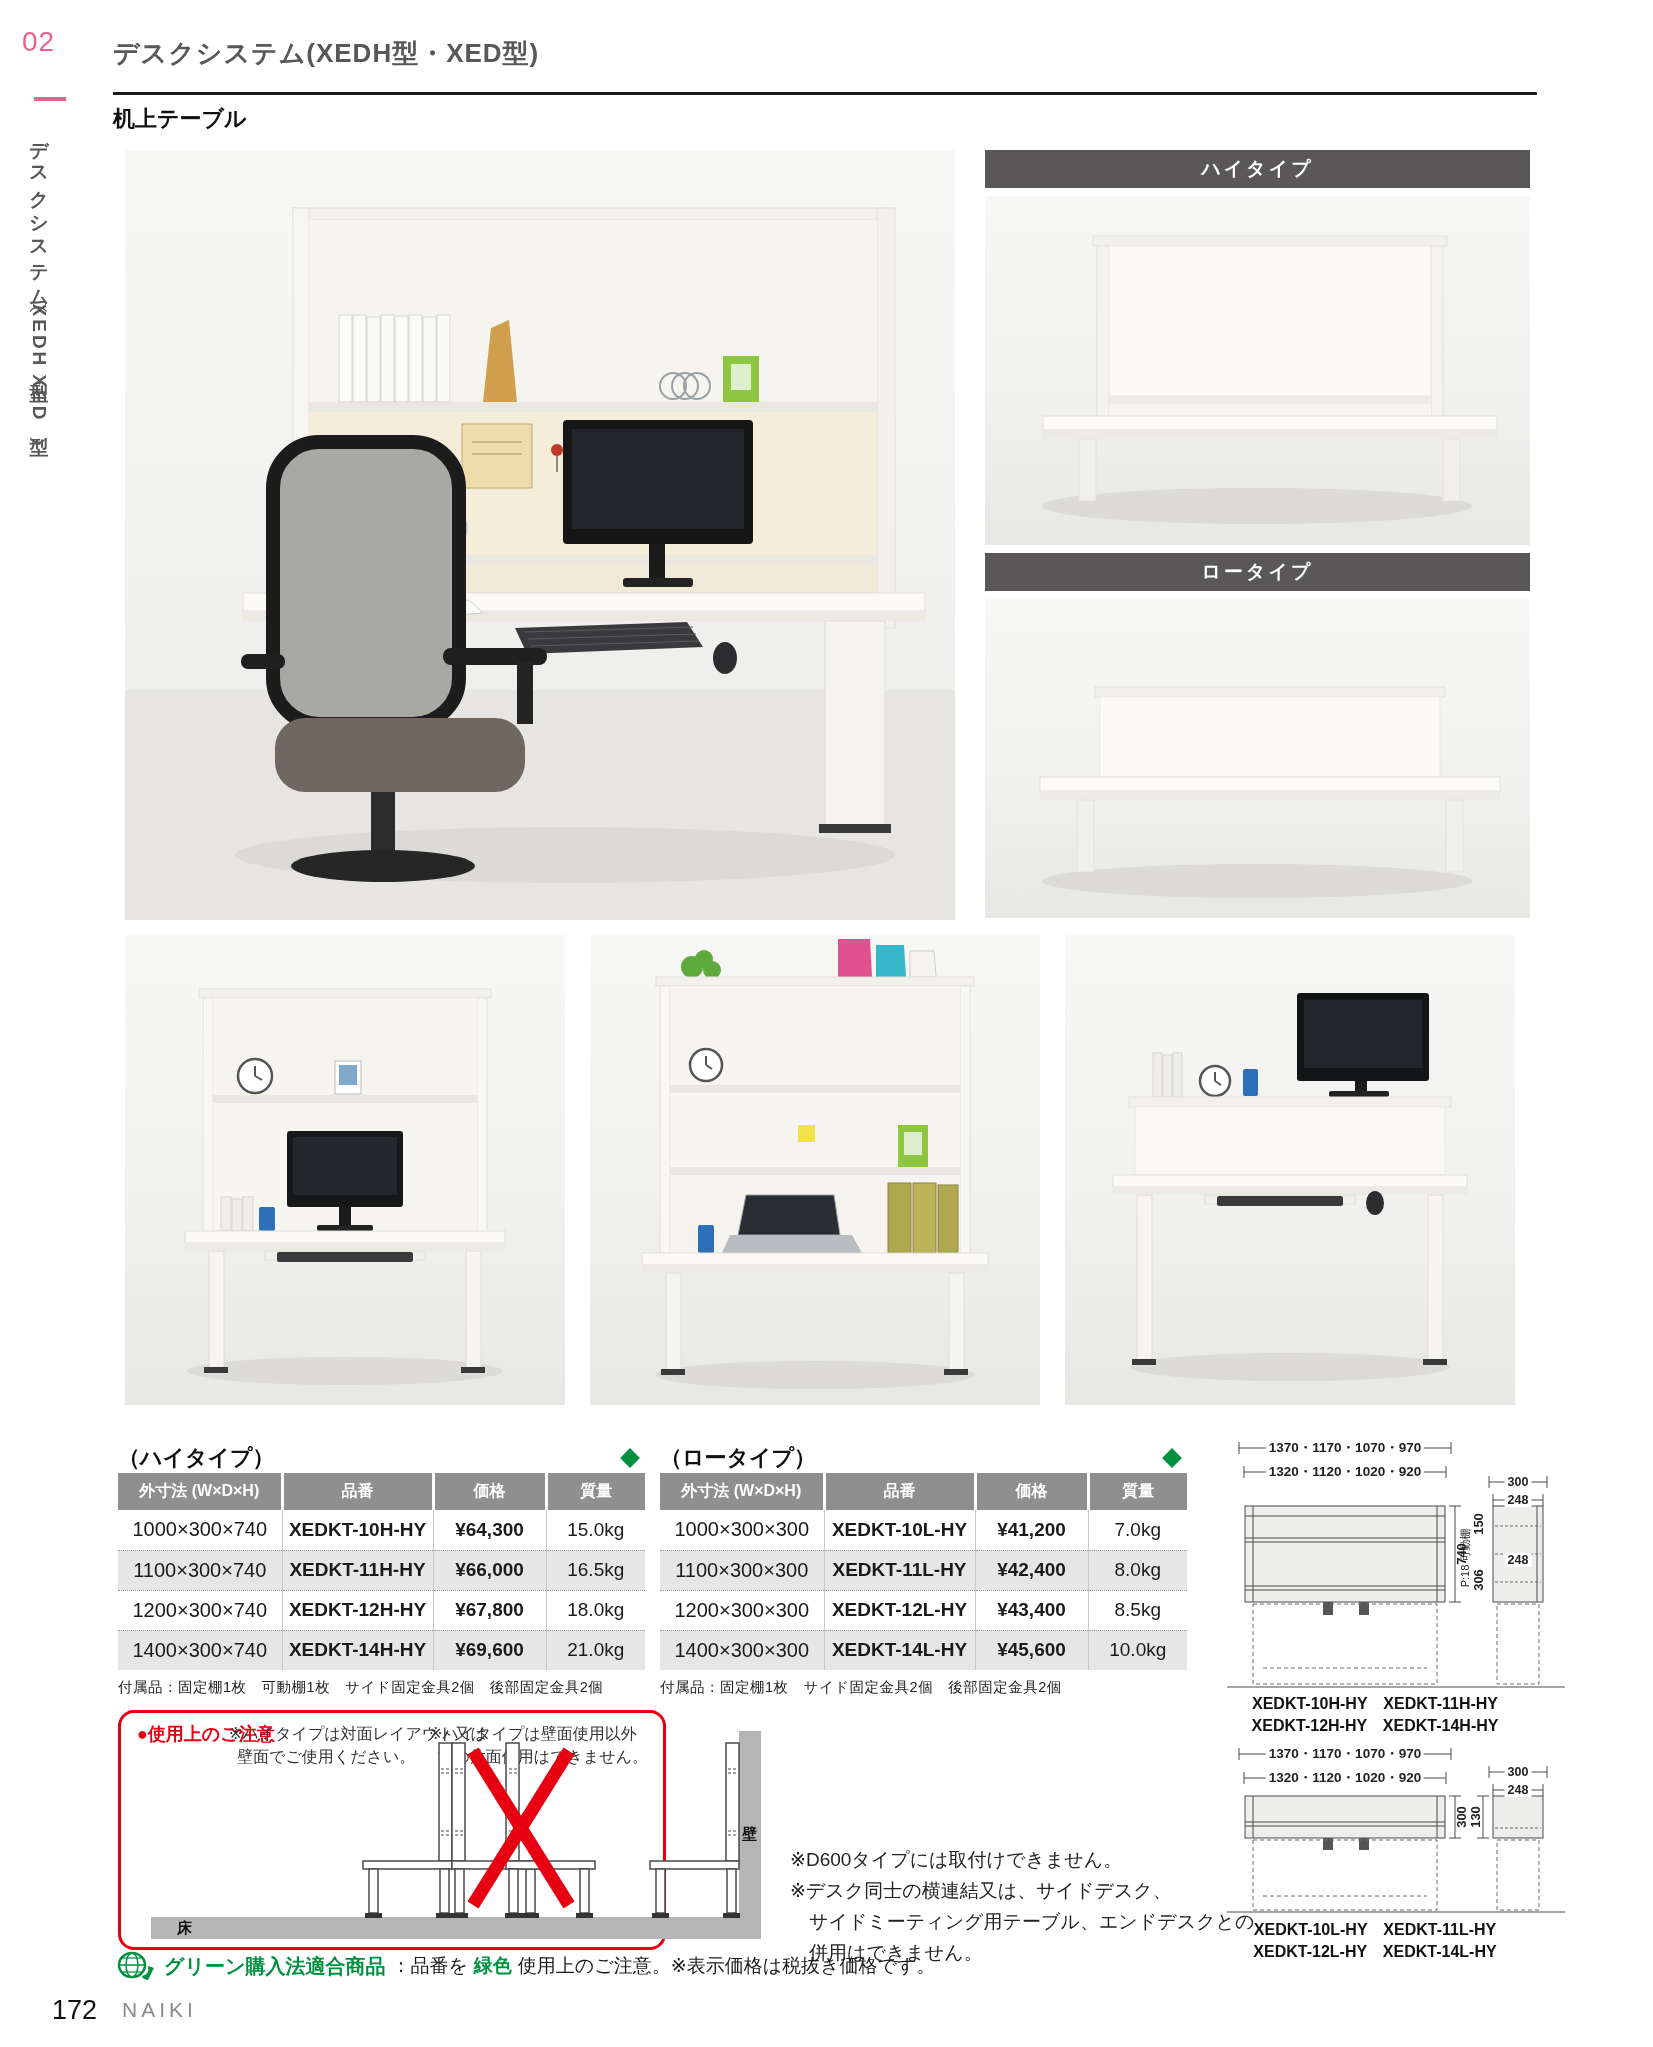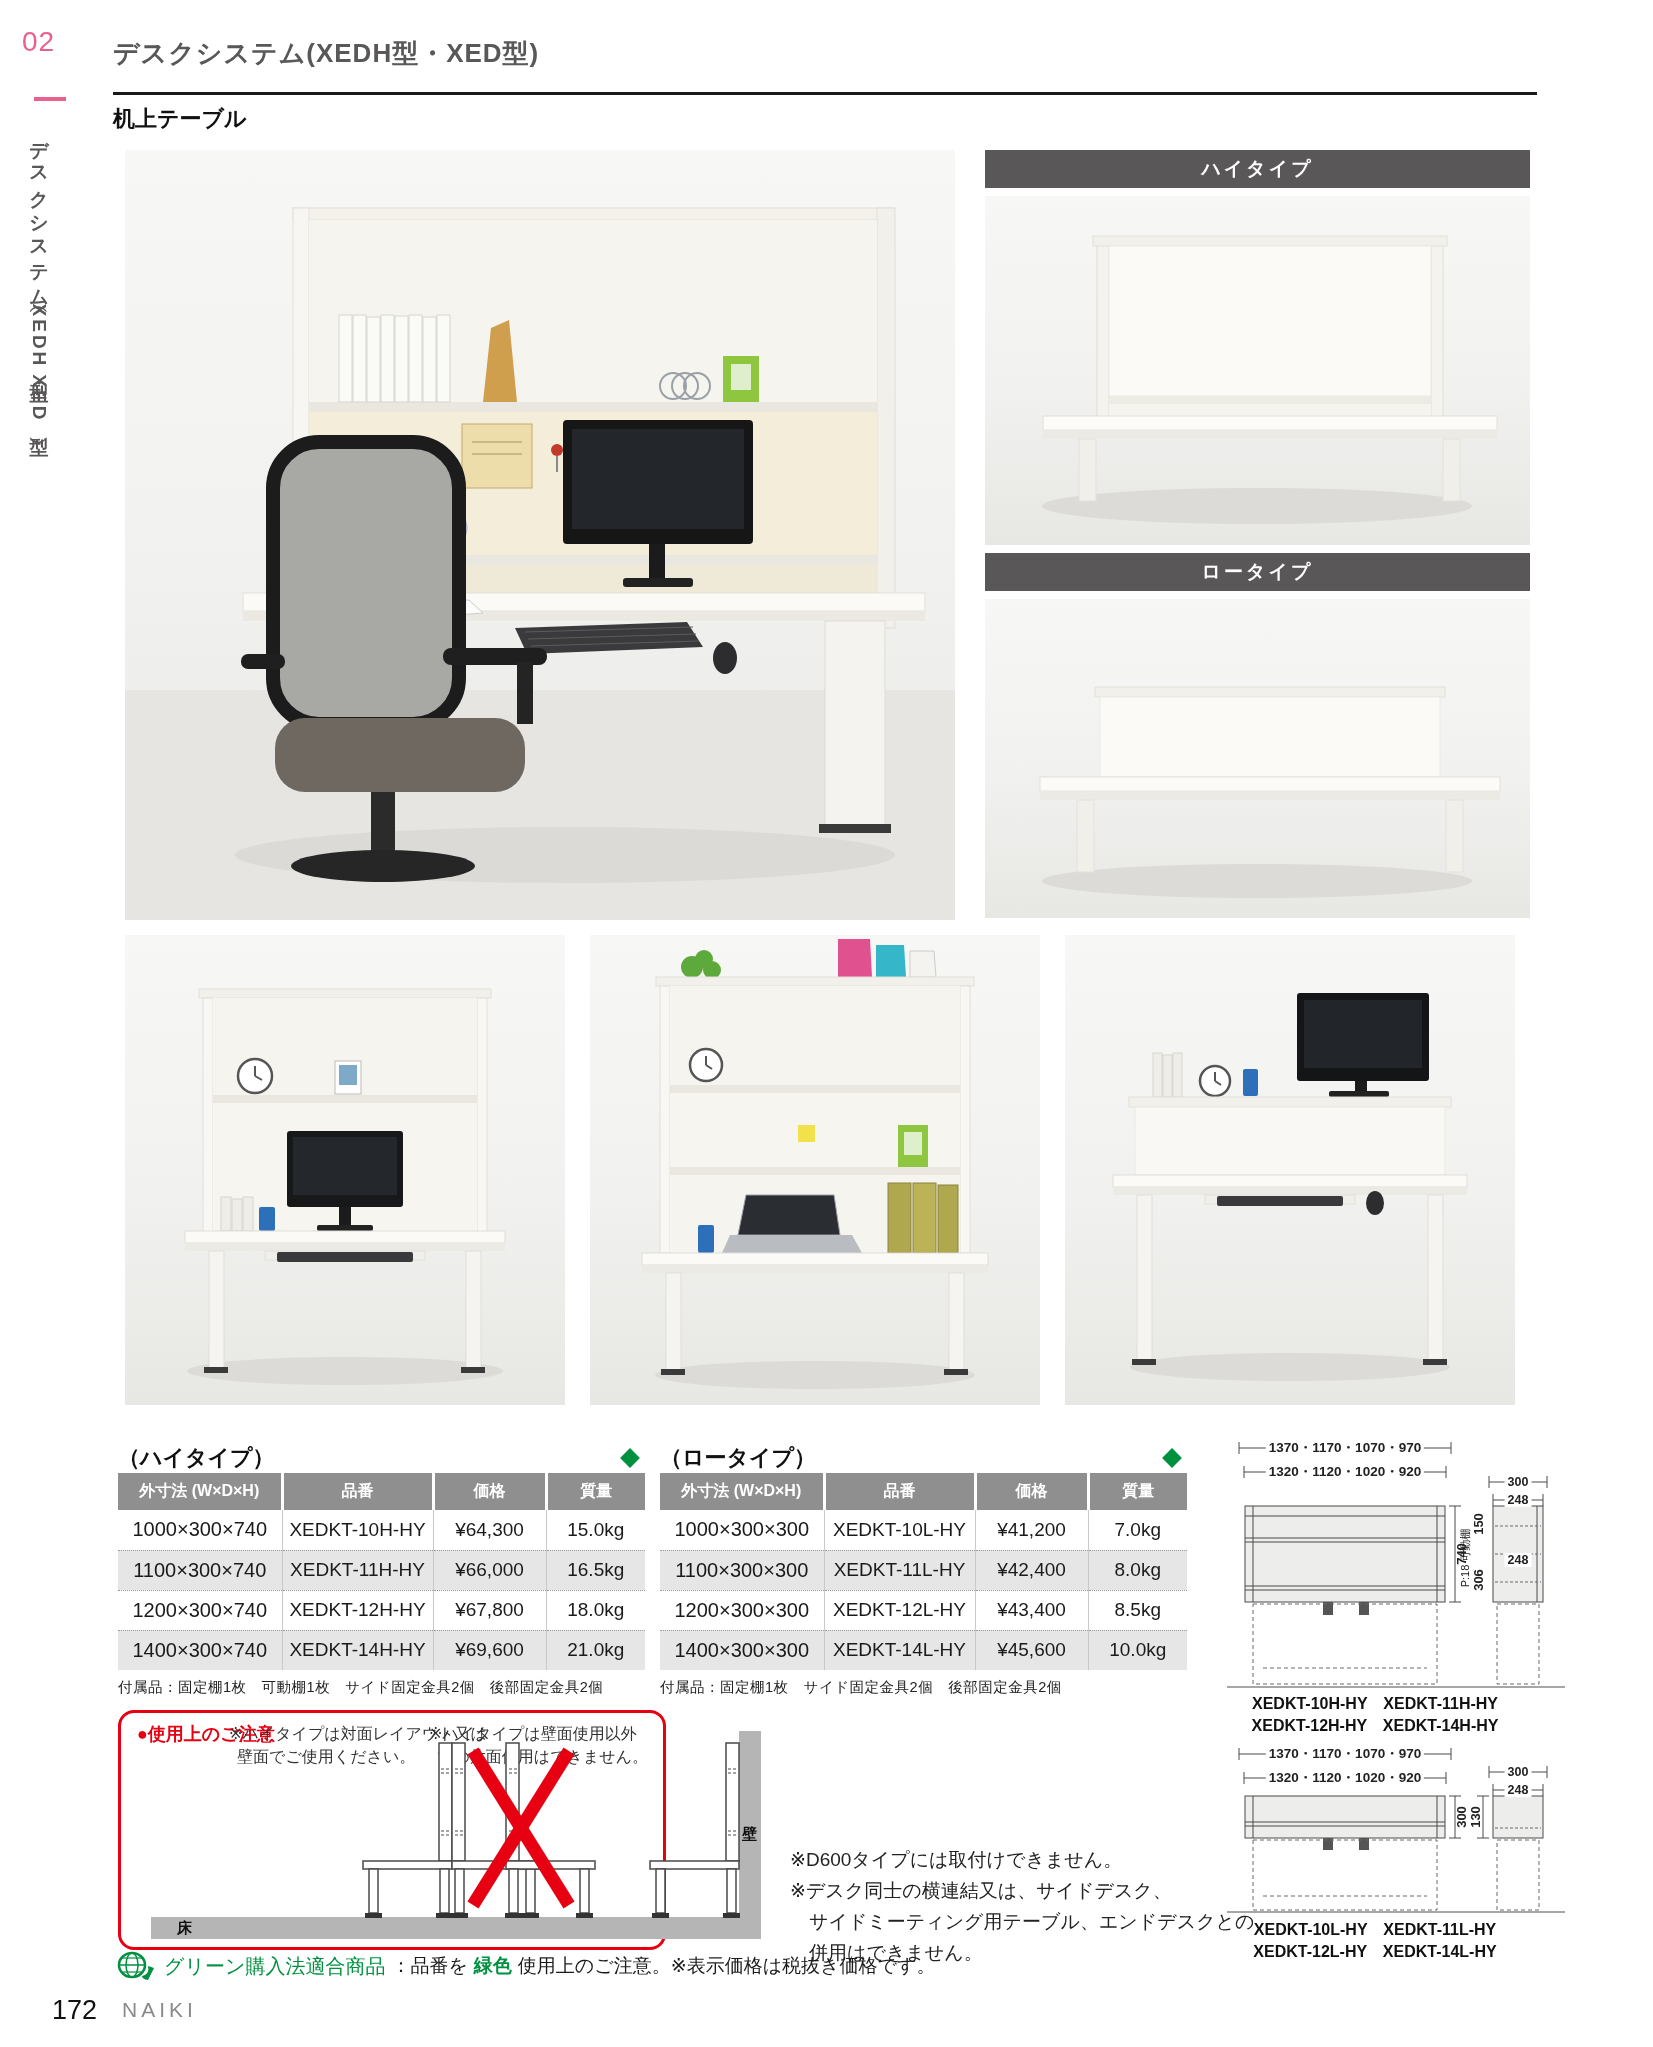--- a/index.html
+++ b/index.html
@@ -25,21 +25,21 @@
   .tblblock{position:absolute;width:530px}
   .tbltitle{font-size:22px;font-weight:bold;color:#111}
   .gdiamond{position:absolute;width:14px;height:14px;background:#009140;transform:rotate(45deg)}
   table.spec{border-collapse:collapse;table-layout:fixed;width:527px;}
   table.spec th{background:#8f8f8f;color:#fff;font-size:16px;font-weight:bold;height:37px;border-left:3px solid #fff}
   table.spec th:first-child{border-left:none}
   table.spec td{height:40px;text-align:center;border-left:1px solid #c9c9c9;font-size:19px}
   table.spec td:first-child{border-left:none;font-size:20px}
   table.spec tbody tr+tr td{border-top:1px dotted #9a9a9a}
   table.spec tbody tr:nth-child(even){background:#e6e6e6}
-  td.code,td.price{font-weight:normal}
+  td.code,td.price{font-weight:bold}
   td.wt{font-size:17px}
   .col-dim{width:164px}.col-code{width:151px}.col-price{width:113px}.col-wt{width:99px}
   .tblnote{margin-top:8px;font-size:14.5px;color:#222;letter-spacing:.5px}
 
   
   .caution{position:absolute;left:118px;top:1710px;width:548px;height:240px;border:3px solid #e60012;border-radius:16px;background:#fff}
   .cau-title{position:absolute;left:16px;top:9px;font-size:18px;font-weight:bold;color:#e60012}
   .cau-note{position:absolute;font-size:16px;color:#333;line-height:23px}
   .cau-wall,.cau-floor{position:absolute;font-size:15px;font-weight:bold;color:#111}
 
@@ -50,21 +50,21 @@
   
   .drawing{position:absolute}
   .hlab{position:absolute;transform:translate(-50%,-50%);white-space:nowrap;font-size:13.5px;color:#222;background:#fff;padding:0 3px;font-weight:bold}
   .hlab.sm{font-size:12.5px}
   .vlab{position:absolute;transform:translate(-50%,-50%) rotate(-90deg);white-space:nowrap;font-size:13px;color:#222;font-weight:bold}
   .vlab.sm{font-size:11px;font-weight:normal}
   .dcodes{position:absolute;width:300px;text-align:center;font-size:16px;font-weight:bold;color:#111;white-space:nowrap}
 
   
   .greennote{position:absolute;left:112px;top:1950px;display:flex;align-items:center;gap:6px}
-  .gn-label{font-size:20px;font-weight:normal;color:#009140}
+  .gn-label{font-size:20px;font-weight:bold;color:#009140}
   .gn-text{font-size:19px;color:#1a1a1a}
   .gn-green{color:#009140;font-weight:bold}
   .foot-num{left:52px;top:1995px;font-size:27px;color:#111}
   .foot-brand{left:122px;top:1998px;font-size:21px;color:#8a8a8a;letter-spacing:4px}
 </style>
 </head>
 <body>
 
 <div class="page">
 

